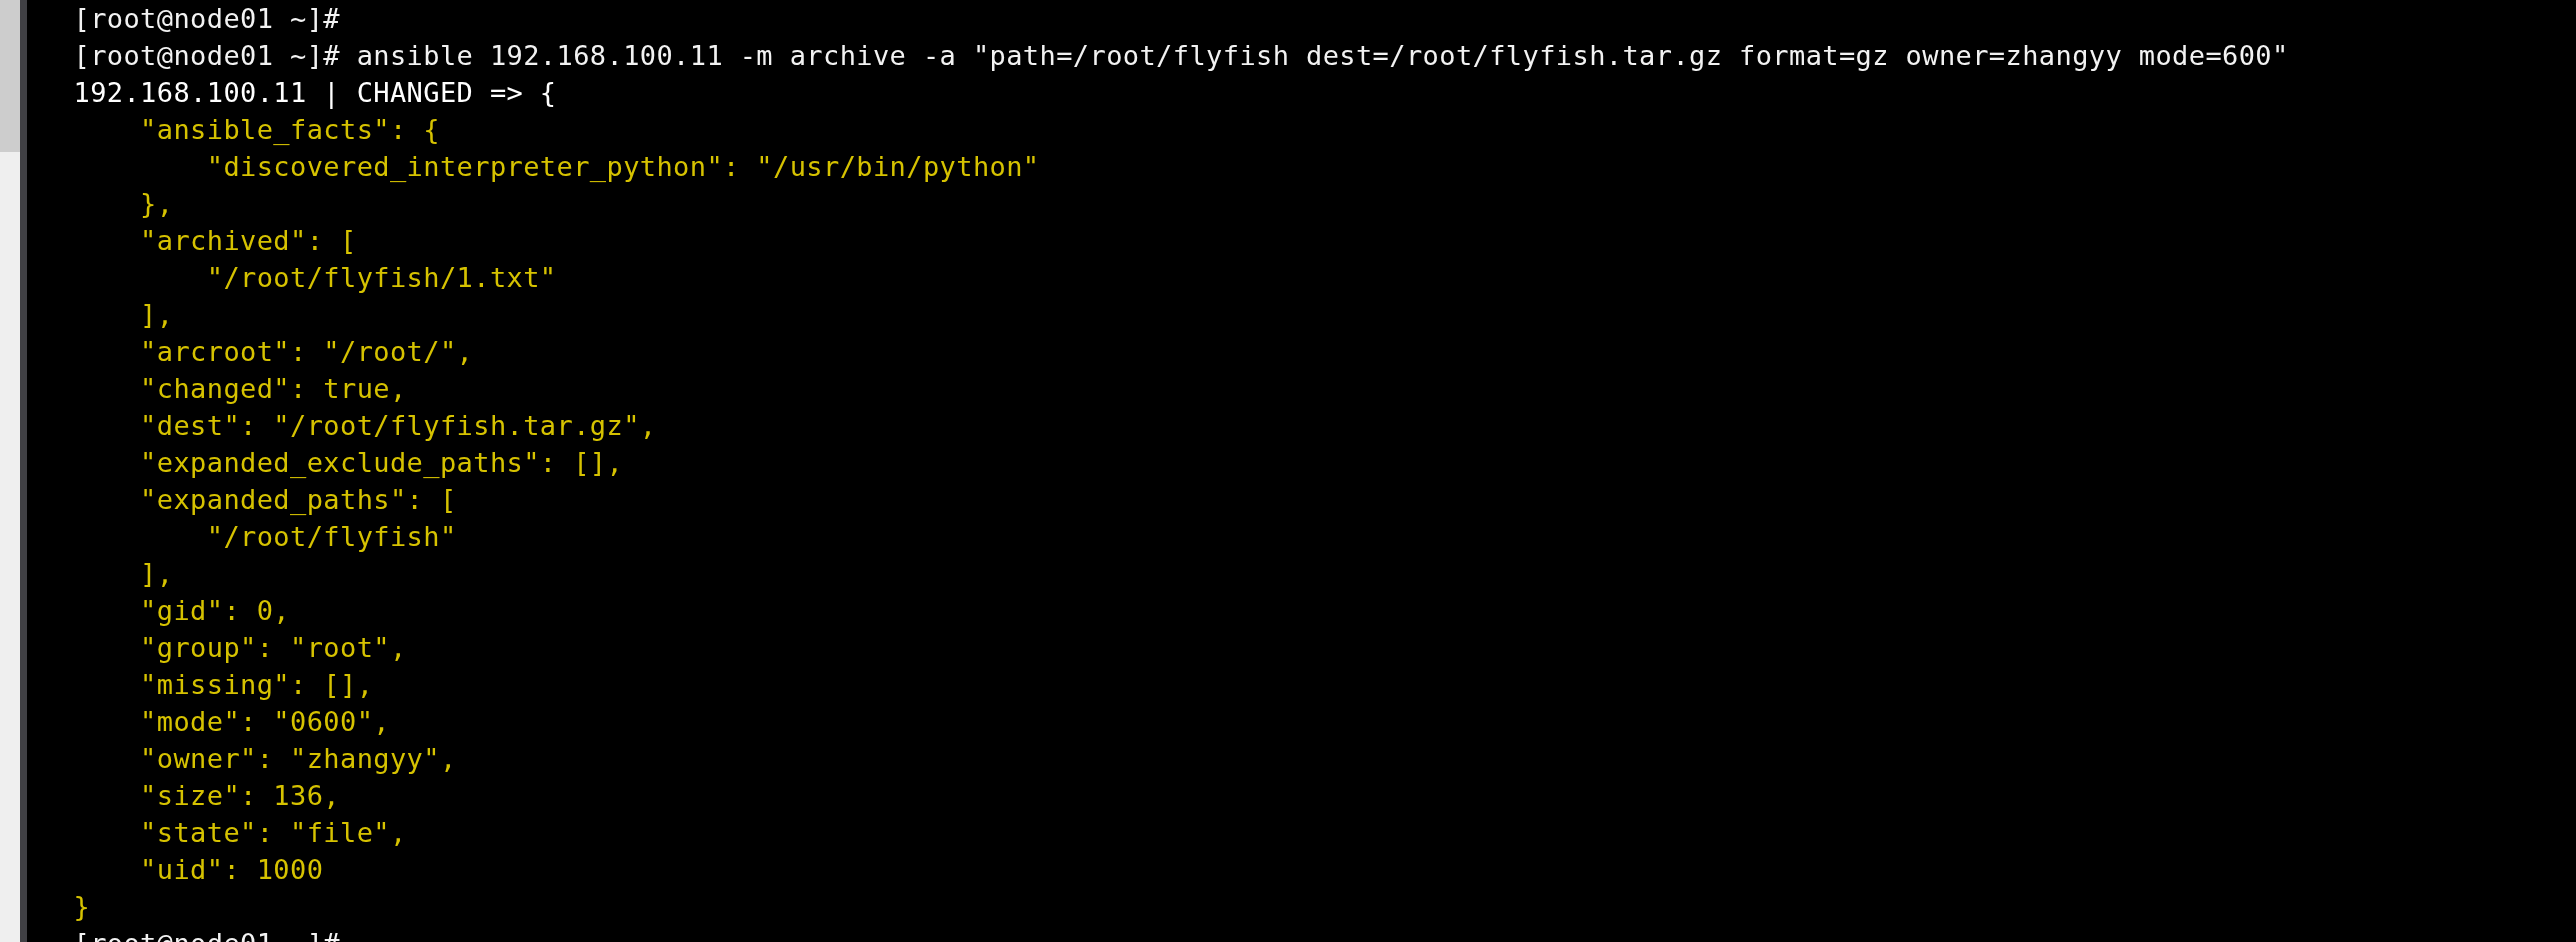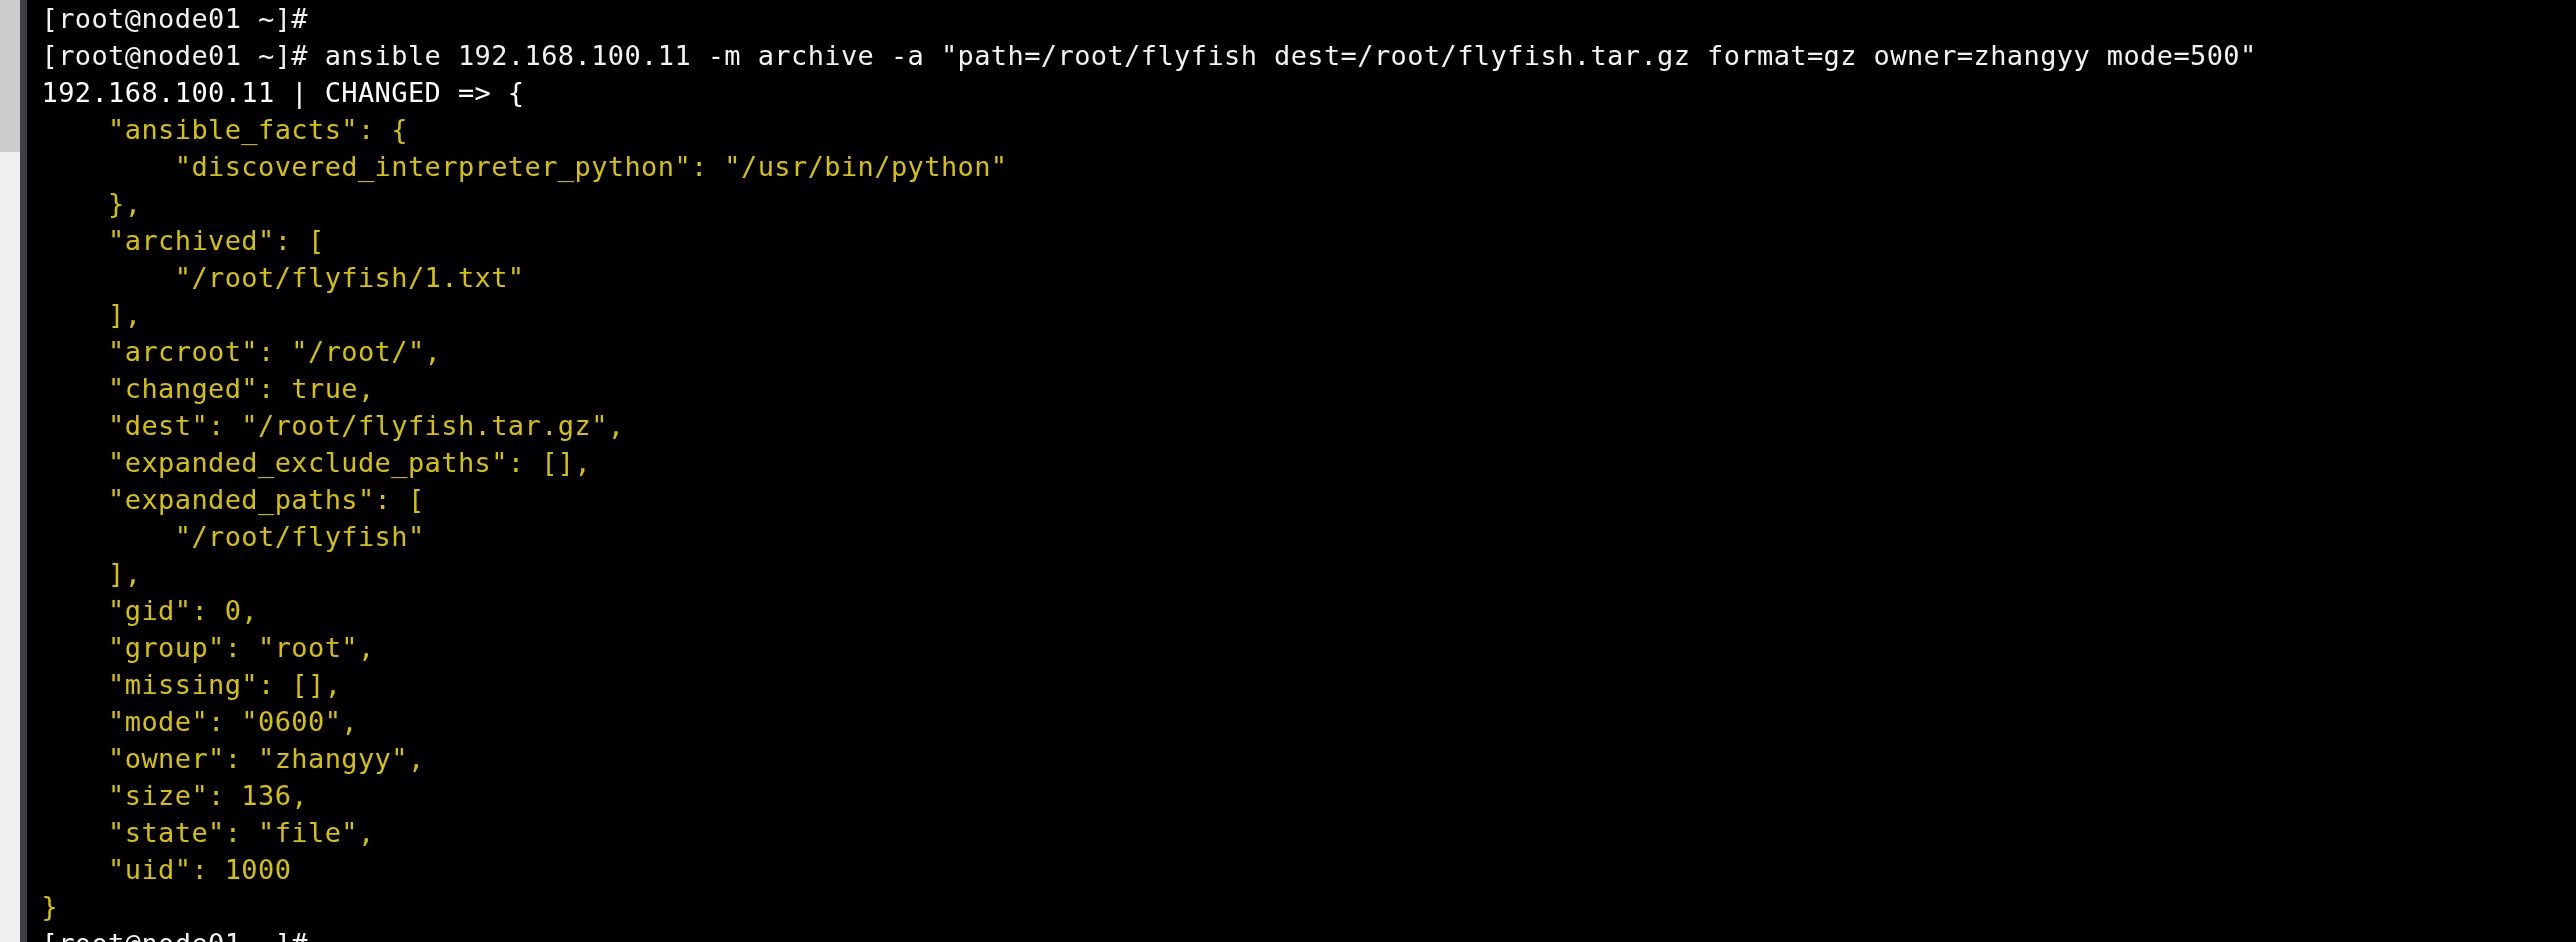--- a/index.html
+++ b/index.html
@@ -48,20 +48,21 @@
     background: #404044;
   }
 
   
   #console {
     position: relative;
     flex: 1 1 auto;
     background: #000000;
     padding: 0 0 0 14.5px;
     overflow: hidden;
+    margin-left: 32px;
   }
 
   .line {
     display: block;
     white-space: pre;
     font-size: 27px;
     line-height: 37px;
     letter-spacing: 0.4px;
     height: 37px;
   }
@@ -77,21 +78,21 @@
 
 <div id="terminal-window" style="background: rgb(0, 0, 0);">
 
   <div id="scrollbar" style="background: rgb(239, 239, 239);">
     <div id="scrollbar-thumb" style="background: rgb(205, 205, 205); top: 0px; height: 152px;"></div>
     <div id="scrollbar-edge" style="background: rgb(64, 64, 68);"></div>
   </div>
 
   <div id="console" style="background: rgb(0, 0, 0);">
       <span class="line prompt-line" style="color: rgb(242, 242, 242);">[root@node01 ~]#</span>
-      <span class="line prompt-line" style="color: rgb(242, 242, 242);">[root@node01 ~]# ansible 192.168.100.11 -m archive -a "path=/root/flyfish dest=/root/flyfish.tar.gz format=gz owner=zhangyy mode=500"</span>
+      <span class="line prompt-line" style="color: rgb(242, 242, 242);">[root@node01 ~]# ansible 192.168.100.11 -m archive -a "path=/root/flyfish dest=/root/flyfish.tar.gz format=gz owner=zhangyy mode=600"</span>
       <span class="line out-line" style="color: #ffffff;">192.168.100.11 | CHANGED =&gt; {</span>
       <span class="line out-line" style="color: rgb(214, 194, 0);">    "ansible_facts": {</span>
       <span class="line out-line" style="color: rgb(214, 194, 0);">        "discovered_interpreter_python": "/usr/bin/python"</span>
       <span class="line out-line" style="color: rgb(214, 194, 0);">    },</span>
       <span class="line out-line" style="color: rgb(214, 194, 0);">    "archived": [</span>
       <span class="line out-line" style="color: rgb(214, 194, 0);">        "/root/flyfish/1.txt"</span>
       <span class="line out-line" style="color: rgb(214, 194, 0);">    ],</span>
       <span class="line out-line" style="color: rgb(214, 194, 0);">    "arcroot": "/root/",</span>
       <span class="line out-line" style="color: rgb(214, 194, 0);">    "changed": true,</span>
       <span class="line out-line" style="color: rgb(214, 194, 0);">    "dest": "/root/flyfish.tar.gz",</span>

